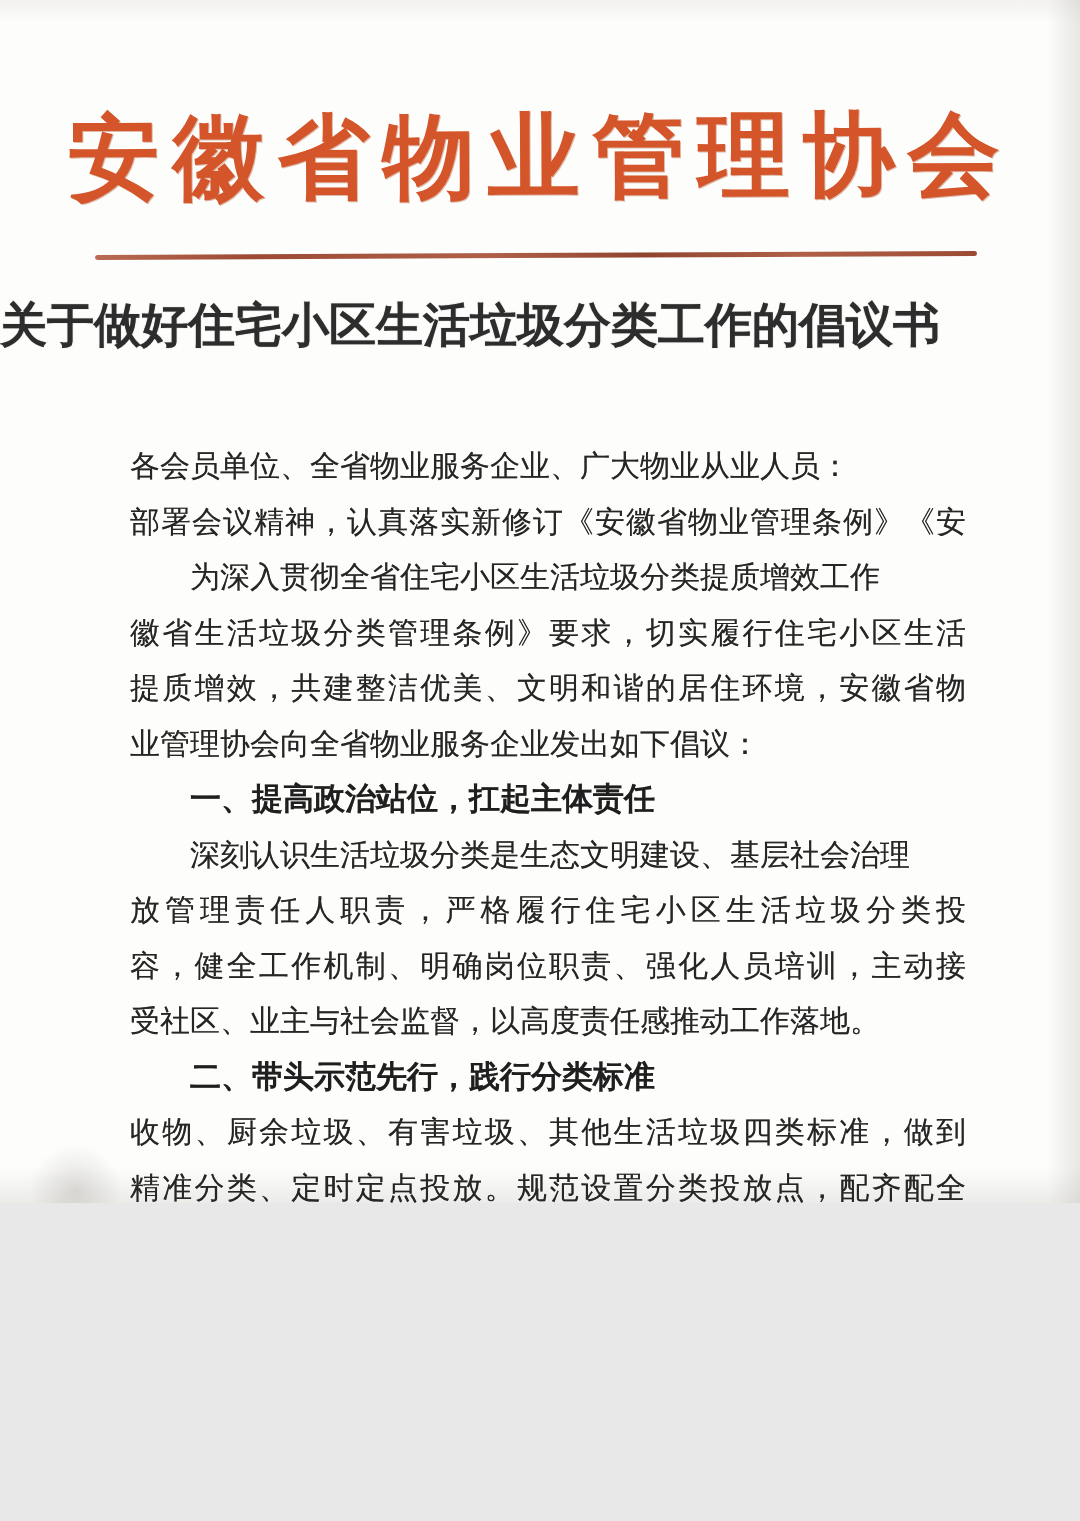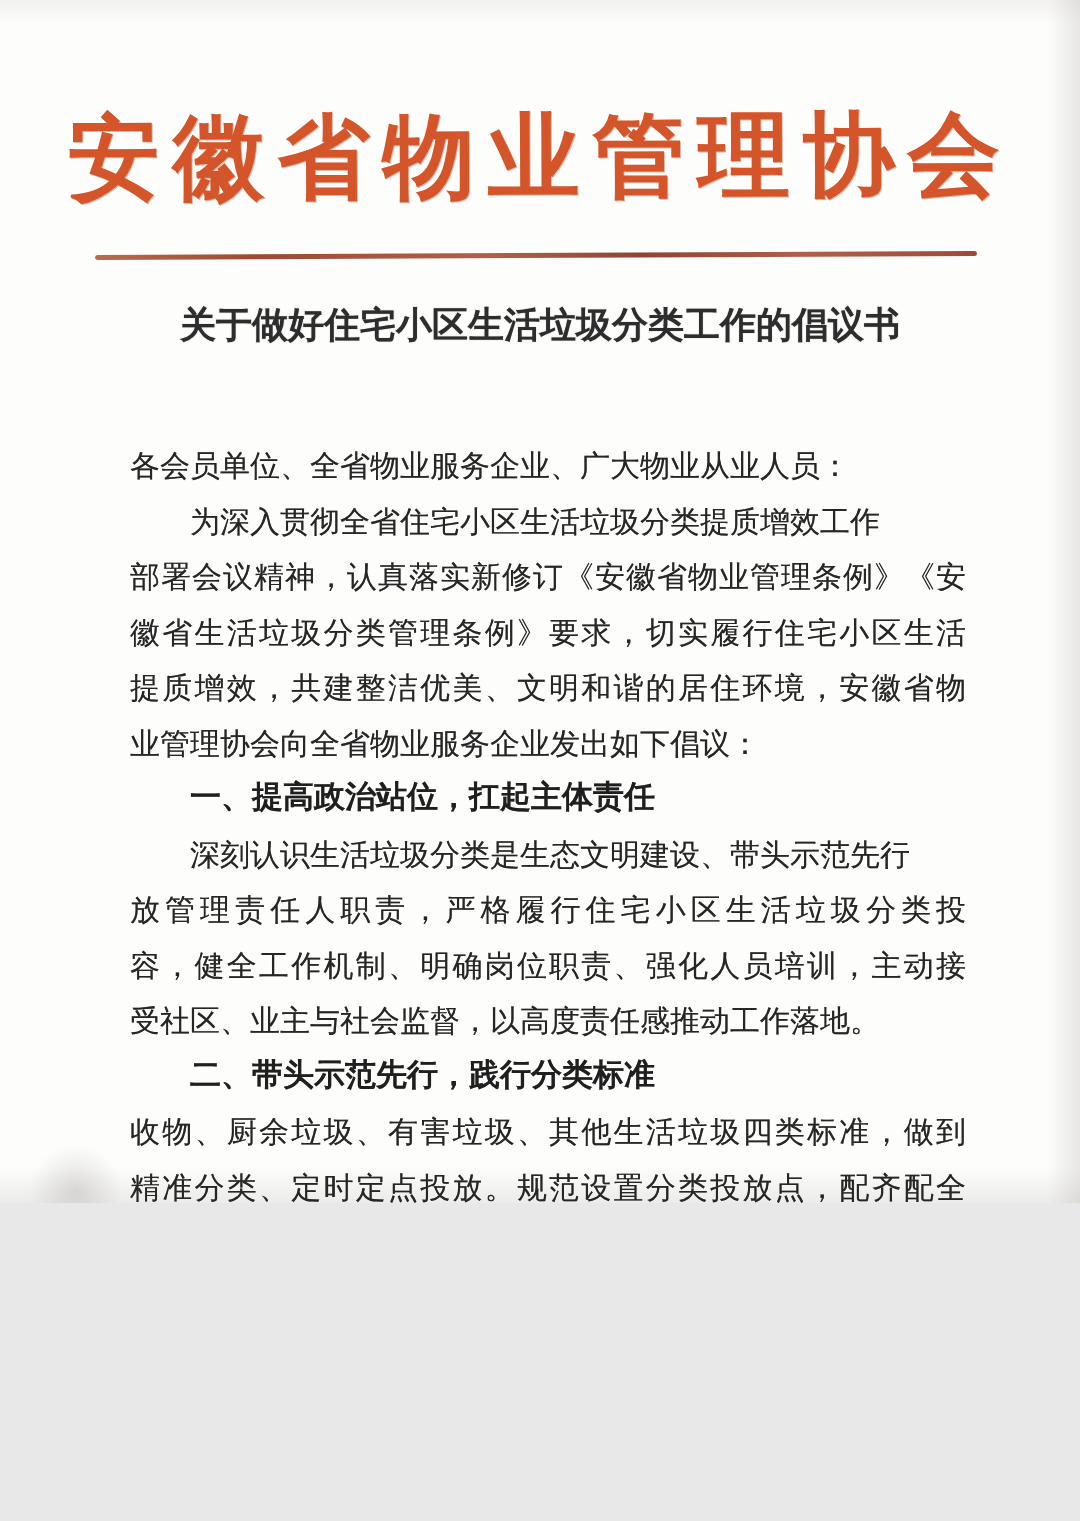--- a/index.html
+++ b/index.html
@@ -51,22 +51,22 @@
     border-radius: 3px;
     background: linear-gradient(90deg, #b96b53 0%, #9c4a34 18%, #b06048 45%, #8f4430 62%, #b06048 80%, #9c4a34 100%);
     transform: rotate(-0.25deg);
   }
   
   .doc-title {
     position: absolute;
     top: 294px;
     left: 0;
     width: 100%;
-    text-align: center;
-    font-size: 36px;
+    text-align: left;
+    font-size: 47px;
     line-height: 62px;
     font-weight: 700;
     color: #2d2d2d;
     text-shadow: 0 0 1px rgba(45,45,45,0.55);
     white-space: nowrap;
   }
   
   .doc-body {
     position: absolute;
     top: 438px;
@@ -81,21 +81,21 @@
     text-shadow: 0 0 0.6px rgba(20,20,20,0.5);
     white-space: nowrap;
   }
   .body-line.first { text-indent: 60px; }
   .body-line.mid {
     white-space: normal;
     text-align: justify;
     text-align-last: justify;
   }
   .body-line.heading {
-    font-family: Liberation Mono, monospace;
+    font-family: Liberation Serif, serif;
     font-weight: 700;
     font-size: 31px;
     text-indent: 60px;
     color: #1f1f1f;
   }
   
   .page-number {
     position: absolute;
     top: 1418px;
     left: 0;
@@ -113,27 +113,27 @@
 <div class="page">
 
   <div class="org-name">安徽省物业管理协会</div>
 
   <div class="rule"></div>
 
   <div class="doc-title">关于做好住宅小区生活垃圾分类工作的倡议书</div>
 
   <div class="doc-body">
     <div class="body-line salutation">各会员单位、全省物业服务企业、广大物业从业人员：</div>
+    <div class="body-line mid">部署会议精神，认真落实新修订《安徽省物业管理条例》《安</div>
     <div class="body-line first">为深入贯彻全省住宅小区生活垃圾分类提质增效工作</div>
-    <div class="body-line mid">部署会议精神，认真落实新修订《安徽省物业管理条例》《安</div>
     <div class="body-line mid">徽省生活垃圾分类管理条例》要求，切实履行住宅小区生活</div>
     <div class="body-line mid">提质增效，共建整洁优美、文明和谐的居住环境，安徽省物</div>
     <div class="body-line last">业管理协会向全省物业服务企业发出如下倡议：</div>
     <div class="body-line heading">一、提高政治站位，扛起主体责任</div>
-    <div class="body-line first">深刻认识生活垃圾分类是生态文明建设、带头示范先行</div>
+    <div class="body-line first">深刻认识生活垃圾分类是生态文明建设、基层社会治理</div>
     <div class="body-line mid">放管理责任人职责，严格履行住宅小区生活垃圾分类投</div>
     <div class="body-line mid">容，健全工作机制、明确岗位职责、强化人员培训，主动接</div>
     <div class="body-line last">受社区、业主与社会监督，以高度责任感推动工作落地。</div>
     <div class="body-line heading">二、带头示范先行，践行分类标准</div>
     <div class="body-line mid">收物、厨余垃圾、有害垃圾、其他生活垃圾四类标准，做到</div>
     <div class="body-line mid">精准分类、定时定点投放。规范设置分类投放点，配齐配全</div>
   </div>
 
   <div class="page-number">— 1 —</div>
 

